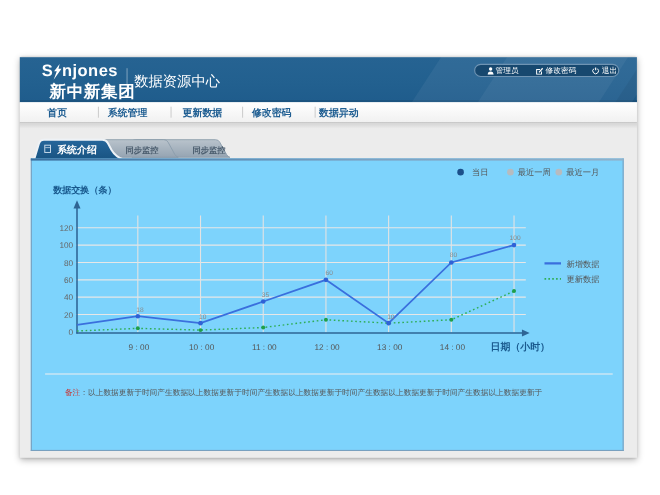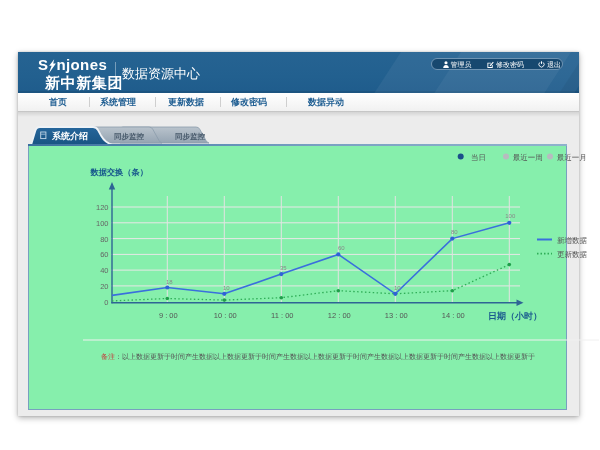--- a/index.html
+++ b/index.html
@@ -12,29 +12,29 @@
   #hdr .streak { position:absolute; top:-10px; height:60px; transform:skewX(-33deg); }
   #logo1 { position:absolute; left:20px; top:4px; color:#fff; font-size:15px; font-weight:bold; letter-spacing:.4px; }
   #logo2 { position:absolute; left:27px; top:21.5px; color:#fff; font-size:15px; font-weight:bold; letter-spacing:0.6px; }
   #vline { position:absolute; left:97px; top:10px; width:1px; height:21px; background:rgba(255,255,255,.38); }
   #title { position:absolute; left:104px; top:13px; color:#fff; font-size:13px; }
   #pill { position:absolute; left:412.5px; top:6px; width:132px; height:12px; background:#17486f; border:1px solid #6f94b3; border-radius:7px; color:#fff; font-size:7px; }
   #pill span { position:absolute; top:1.5px; line-height:8px; white-space:nowrap; }
   #pill svg { position:absolute; top:2px; }
   
   #nav { position:absolute; left:0; top:41px; width:561px; height:19px; background:linear-gradient(#ffffff,#f1f1f1); border-bottom:1px solid #c6c6c6; }
-  #nav .it { position:absolute; top:0; height:19px; line-height:19px; font-size:9px; font-weight:bold; color:#1f5e92; text-align:center; }
+  #nav .it { position:absolute; top:0; height:19px; line-height:19px; font-size:9px; font-weight:bold; color:#1f5e92; text-align:left; }
   #nav .sep { position:absolute; top:4px; width:1px; height:10px; background:#cfcfcf; }
   
   #bd { position:absolute; left:0; top:60px; width:561px; height:304px; background:#ececec; }
   #bd:before { content:""; position:absolute; left:0; top:0; width:561px; height:5px; background:linear-gradient(rgba(0,0,0,.10),rgba(0,0,0,0)); }
   
   #tabs { position:absolute; left:0; top:12px; width:561px; height:24px; }
   
-  #panel { position:absolute; left:10px; top:32px; width:539px; height:266px; background:#86efac; border:1px solid #78a0bf; border-top:none;padding-left:42px; }
+  #panel { position:absolute; left:10px; top:32px; width:539px; height:266px; background:#7dd3fc; border:1px solid #78a0bf; border-top:none; }
   #panel:before { content:""; position:absolute; left:-1px; top:0; width:539px; height:2px; background:linear-gradient(to right,#3a6f9e 0%,#5c8cb4 30%,#7aa1c2 55%,#8fb2cc 100%); }
 </style>
 </head>
 <body>
 <div id="app">
   <div id="hdr">
     <div class="streak" style="left:370px; width:200px; background:rgba(255,255,255,.055);"></div>
     <div class="streak" style="left:430px; width:110px; background:rgba(255,255,255,.05);"></div>
     <div class="streak" style="left:555px; width:60px; background:rgba(0,0,0,.05);"></div>
     <div id="logo1">S<svg width="9" height="15" viewBox="0 0 9 15" style="vertical-align:-4px; margin:0 -0.5px;">
@@ -63,21 +63,21 @@
   </div>
   <div id="nav">
     <div class="it" style="left:25px; width:30px;">首页</div>
     <div class="sep" style="left:71px"></div>
     <div class="it" style="left:80px; width:40px;">系统管理</div>
     <div class="sep" style="left:137px"></div>
     <div class="it" style="left:148px; width:40px;">更新数据</div>
     <div class="sep" style="left:202px"></div>
     <div class="it" style="left:211px; width:40px;">修改密码</div>
     <div class="sep" style="left:268px"></div>
-    <div class="it" style="left:288px; width:40px;">数据异动</div>
+    <div class="it" style="left:272px; width:40px;">数据异动</div>
   </div>
   <div id="bd">
     <svg id="tabs" width="561" height="24" viewBox="0 0 561 24">
       <defs>
         <linearGradient id="gt" x1="0" y1="0" x2="0" y2="1">
           <stop offset="0" stop-color="#b9c3cc"></stop>
             <stop offset="1" stop-color="#95a4b2"></stop>
         </linearGradient>
         <linearGradient id="bt" x1="0" y1="0" x2="0" y2="1">
           <stop offset="0" stop-color="#25659a"></stop>

